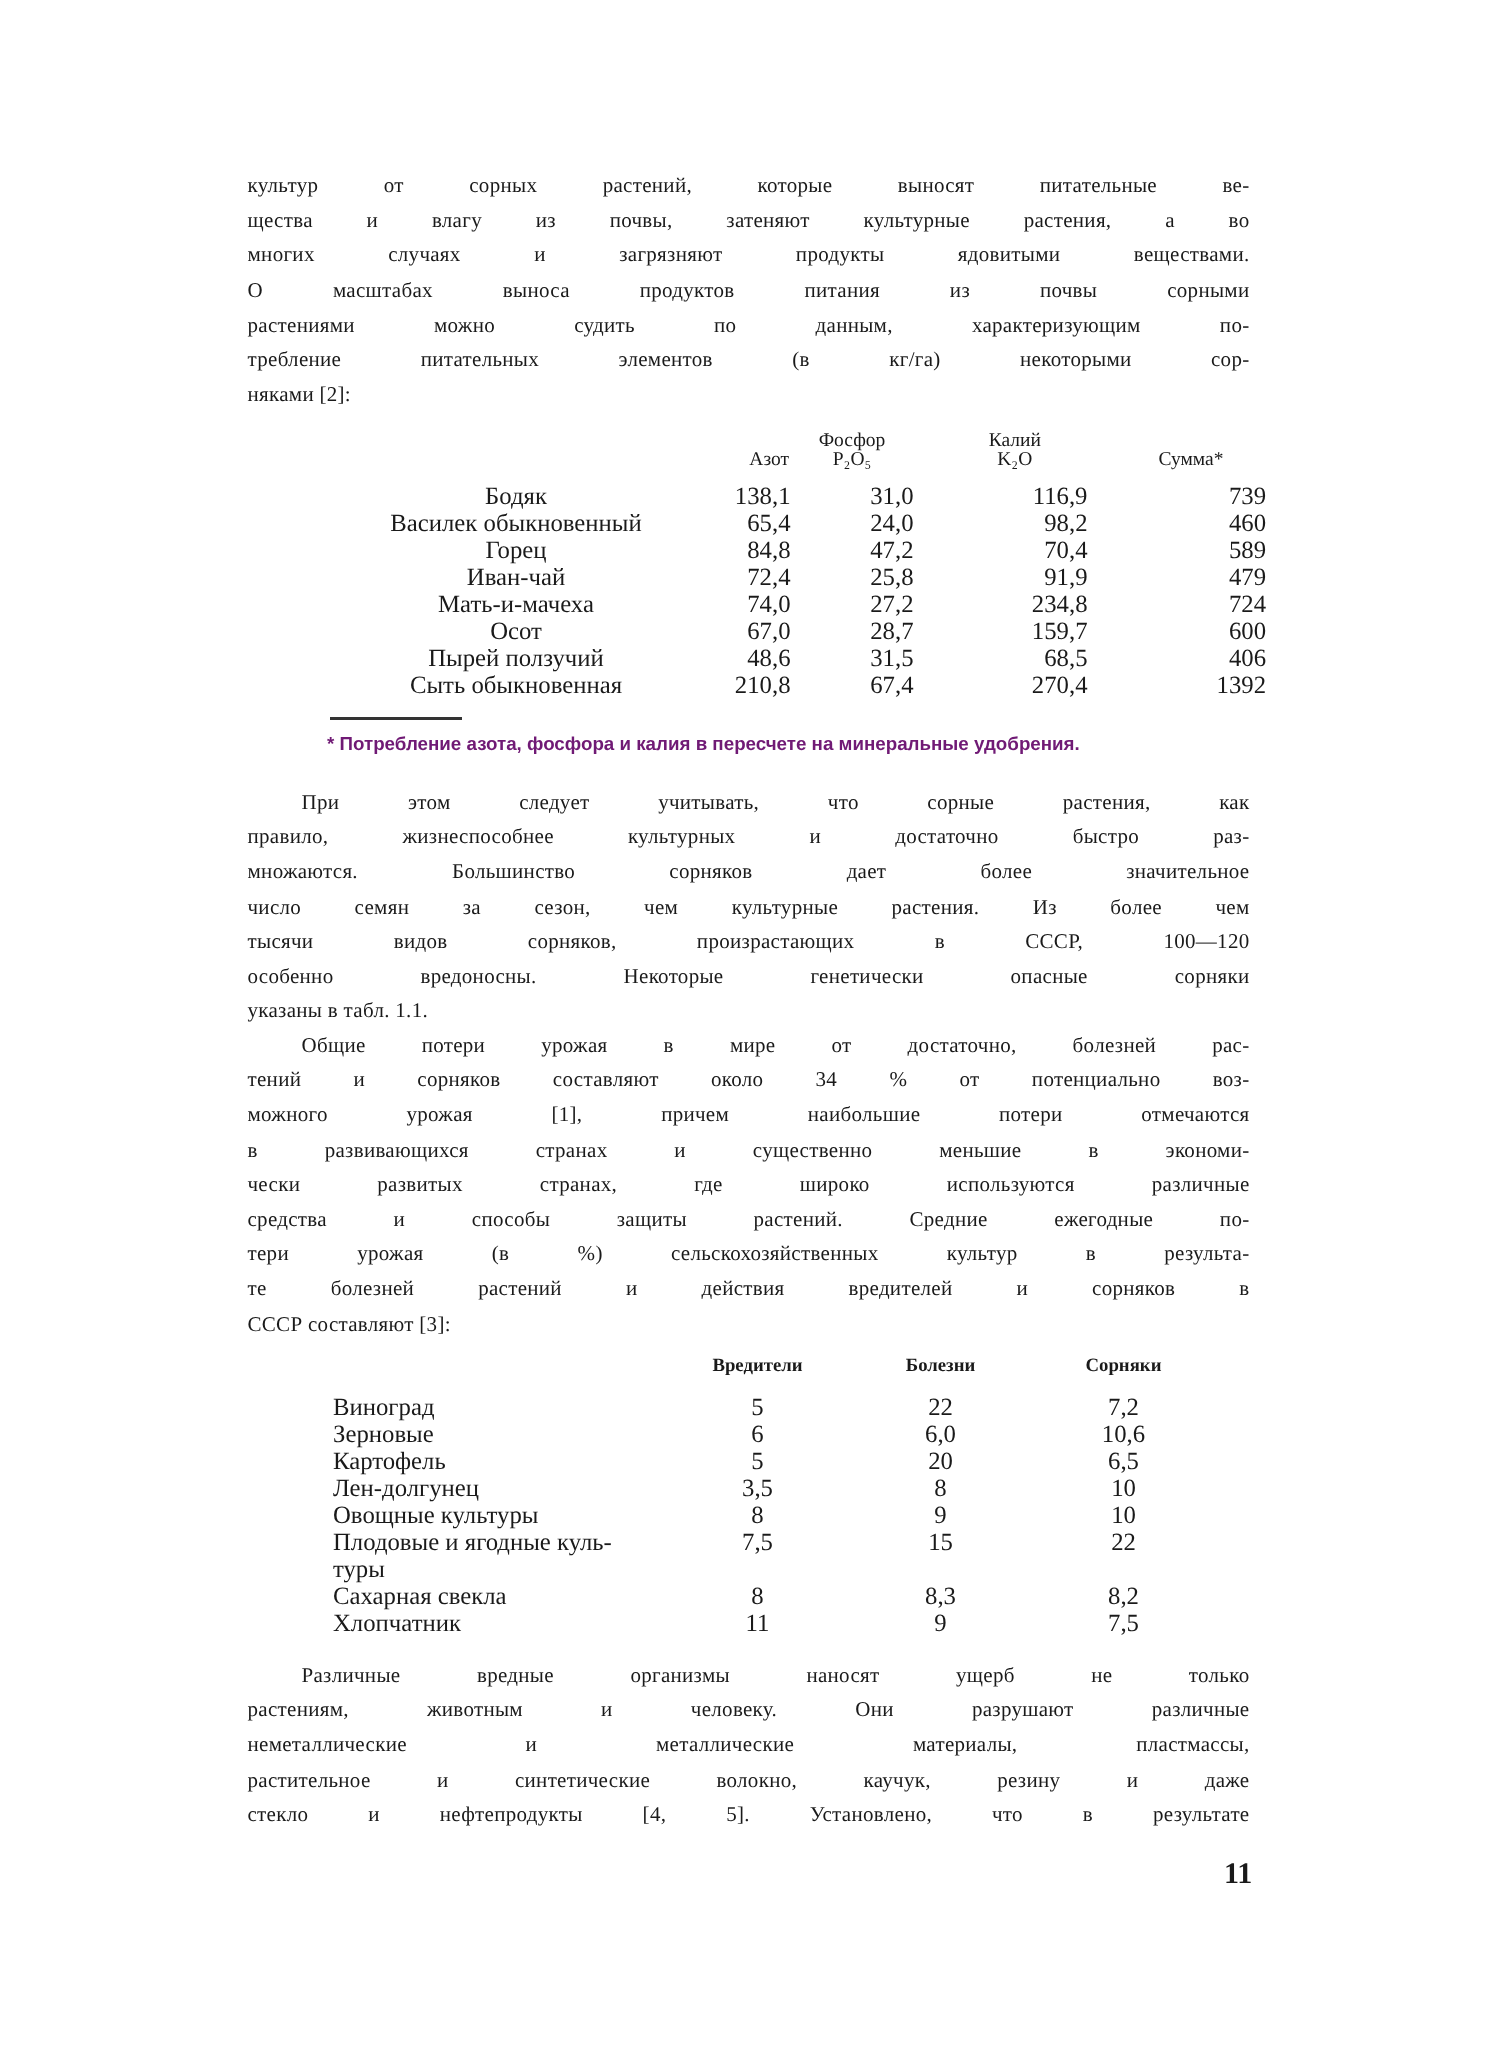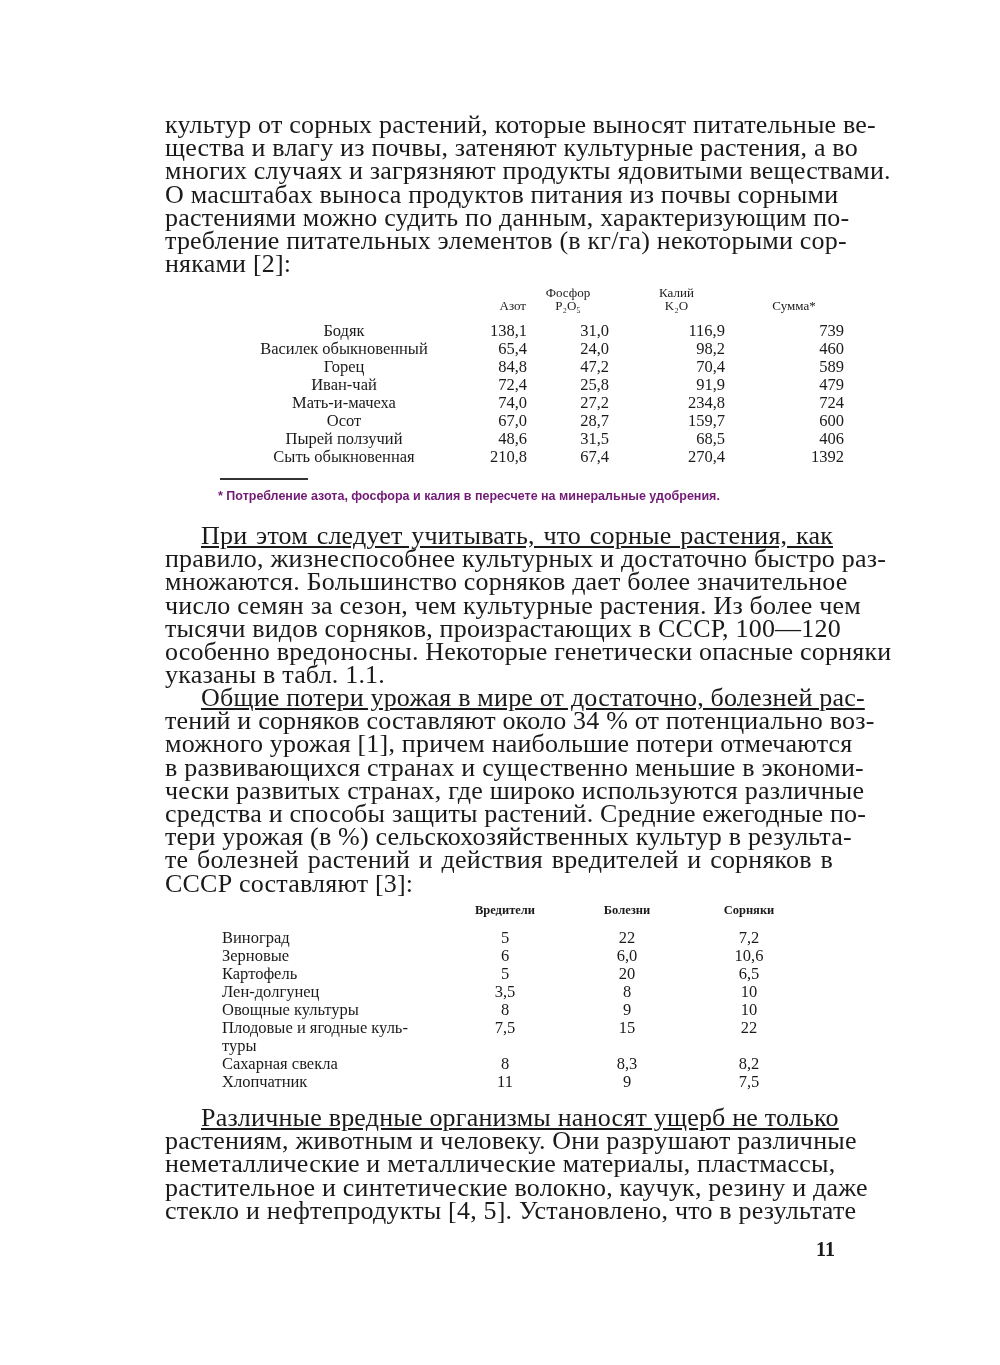--- a/index.html
+++ b/index.html
@@ -2,27 +2,27 @@
 <html><head>
 <meta charset="utf-8">
 <style>
   html, body { margin: 0; padding: 0; }
   body {
     width: 1000px; height: 1365px; background: #ffffff; position: relative;
     font-family: "Liberation Serif", "DejaVu Serif", serif; color: #1a1a1a;
     overflow: hidden;
   }
   .para {
-    font-size: 26px; line-height: 23.2px; text-align: justify; margin: 0;
+    font-size: 14px; line-height: 23.2px; text-align: justify; margin: 0;
     font-family: "Liberation Sans Narrow", "Liberation Serif", serif;
     letter-spacing: 0.2px;
   }
   .para .line { display: block; text-align: justify; text-align-last: justify; white-space: nowrap; }
   .para .line.last { text-align-last: left; }
-  .indent { padding-left: 36px; text-decoration: underline; }
+  .indent { padding-left: 36px; }
   table { border-collapse: collapse; }
   .t1 { position: absolute; left: 218px; top: 285px; font-size: 16.5px; line-height: 18px; }
   .t1 th { font-weight: normal; font-size: 13px; line-height: 13px; vertical-align: bottom; padding-bottom: 10px; }
   .t1 td { padding: 0; }
   .t1 .name { width: 250px; text-align: center; }
   .t1 .c1 { width: 55px; text-align: right; }
   .t1 .c2 { width: 80px; text-align: right; }
   .t1 .c3 { width: 95px; text-align: right; }
   .t1 .c4 { width: 98px; text-align: right; }
   .footnote-rule { position: absolute; left: 220px; top: 478px; width: 88px; border-top: 2px solid #333; }

